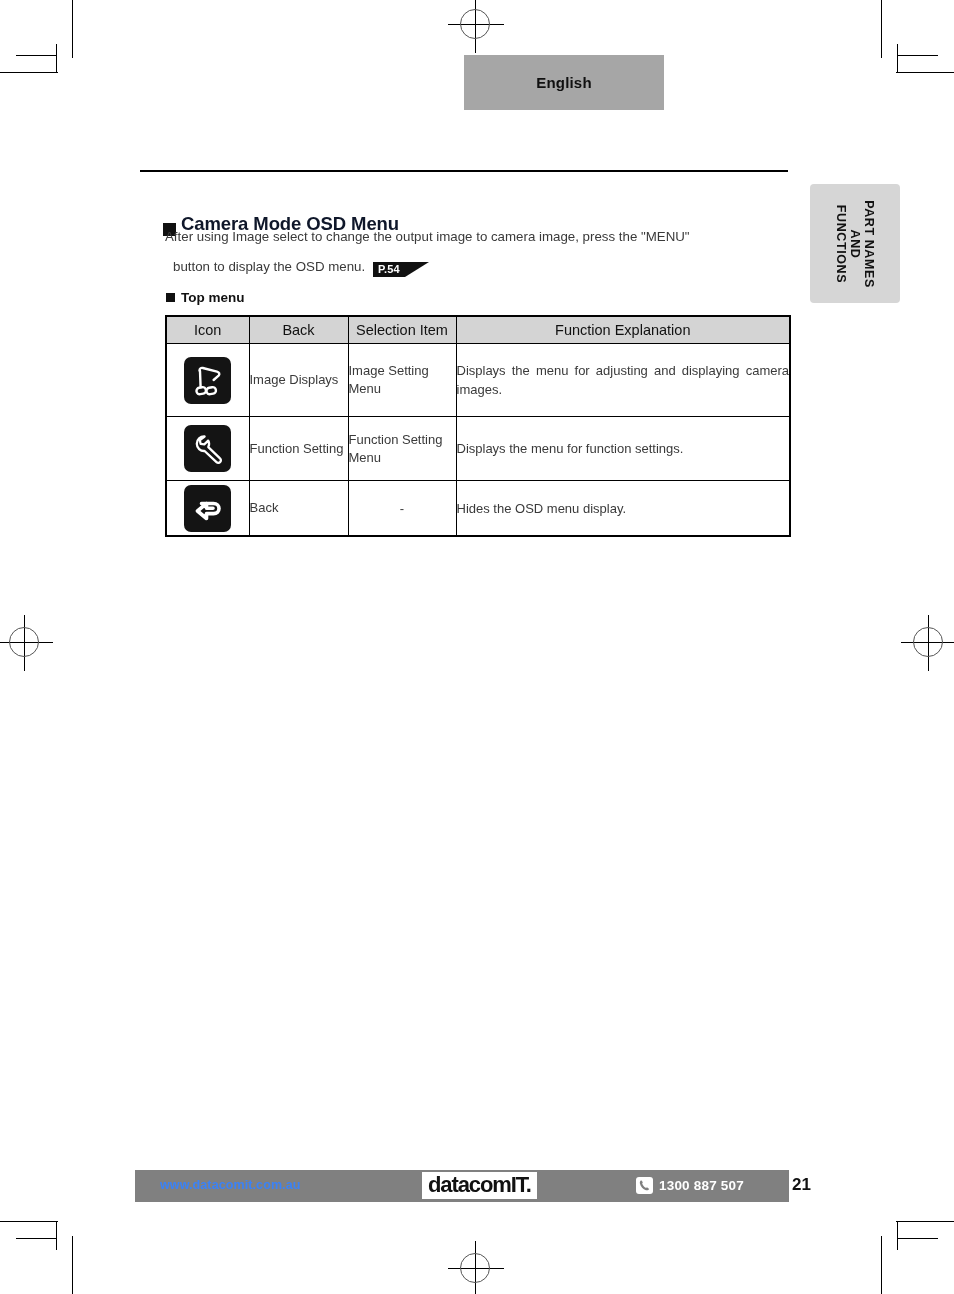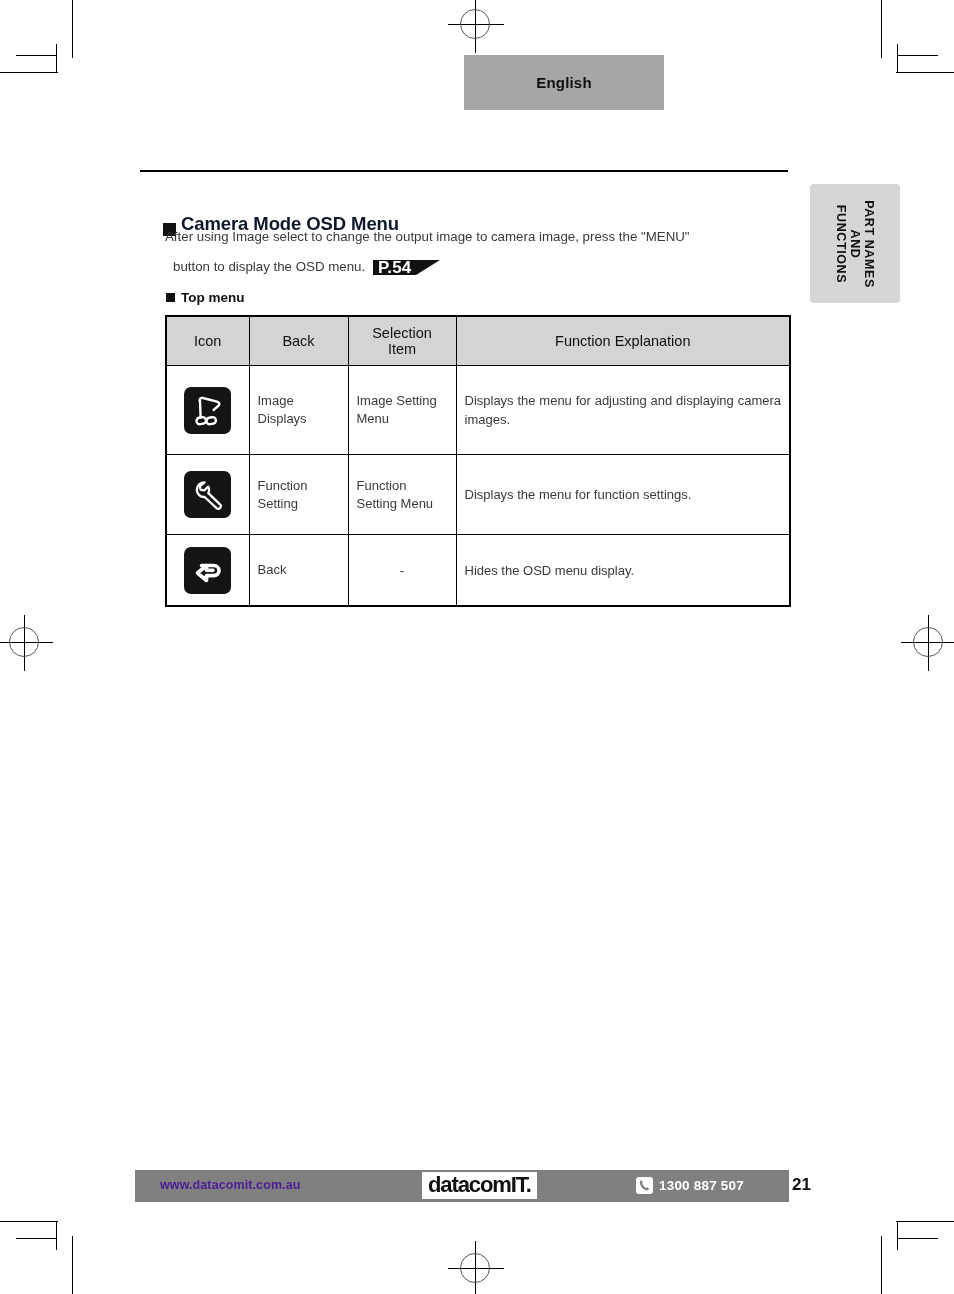--- a/index.html
+++ b/index.html
@@ -125,21 +125,21 @@
   .pref {
     display: inline-flex;
     align-items: stretch;
     height: 15px;
     vertical-align: -2px;
     margin-left: 4px;
   }
   .pref-box {
     background: #111;
     color: #fff;
-    font-size: 17px;
+    font-size: 11px;
     font-weight: bold;
     line-height: 15px;
     padding: 0 5px;
     letter-spacing: 0.2px;
   }
   .pref-arrow {
     width: 0; height: 0;
     border-left: 24px solid #111;
     border-bottom: 15px solid transparent;
   }
@@ -167,21 +167,21 @@
     position: absolute;
     left: 165px;
     top: 315px;
     width: 626px;
     border-collapse: collapse;
     table-layout: fixed;
     border: 2px solid #000;
   }
   .osd-table th, .osd-table td {
     border: 1px solid #000;
-    padding: 8px;
+    padding: 0;
     vertical-align: middle;
   }
   .osd-table thead th {
     background: #d4d4d4;
     height: 26px;
     font-weight: normal;
     font-size: 14.5px;
     color: #111;
     text-align: center;
   }
@@ -233,21 +233,21 @@
     width: 654px;
     height: 32px;
     background: #808080;
   }
   .footer-url {
     position: absolute;
     left: 160px;
     top: 1178px;
     font-size: 12.5px;
     font-weight: bold;
-    color: #4c1d95;
+    color: #3b82f6;
     letter-spacing: 0.1px;
   }
   .footer-logo {
     position: absolute;
     left: 422px;
     top: 1172px;
     background: #ffffff;
     padding: 1px 6px 2px 6px;
     font-size: 22px;
     font-weight: bold;

